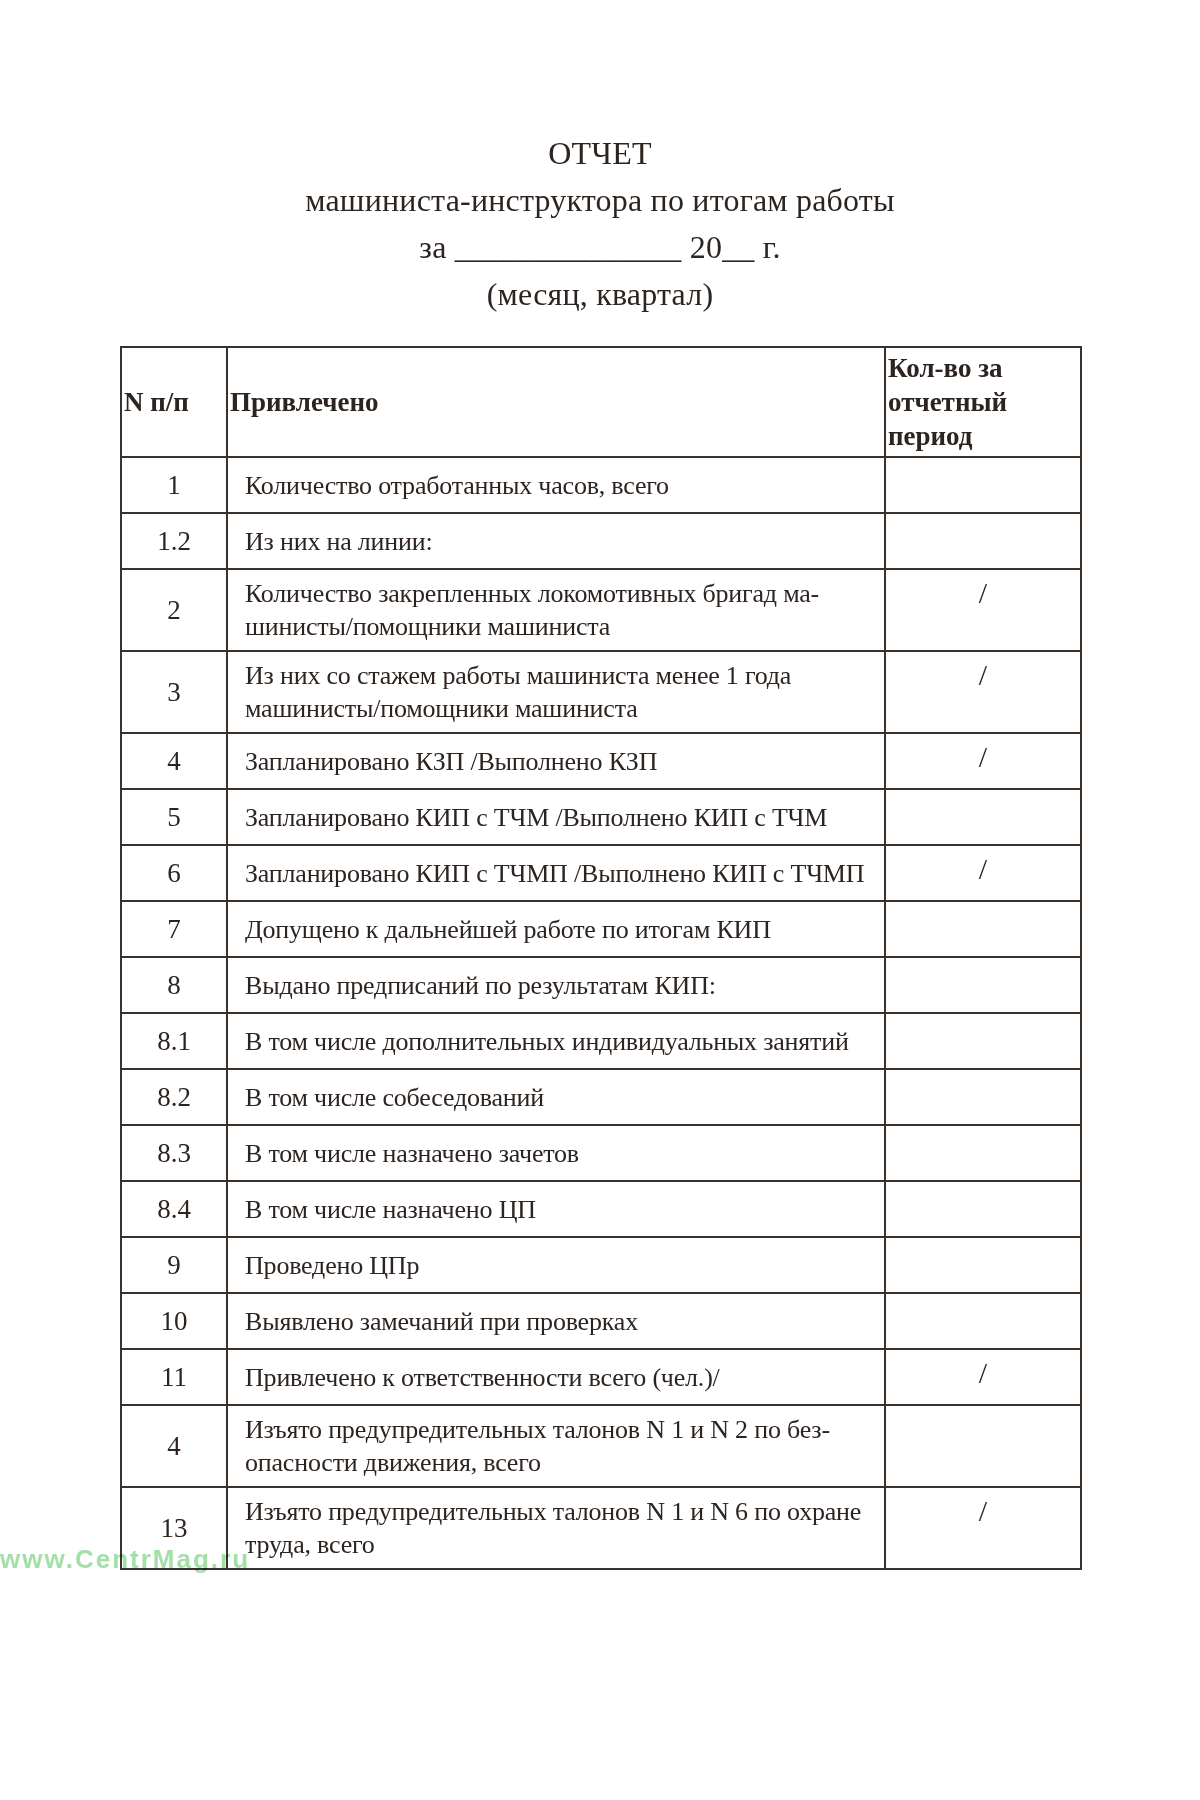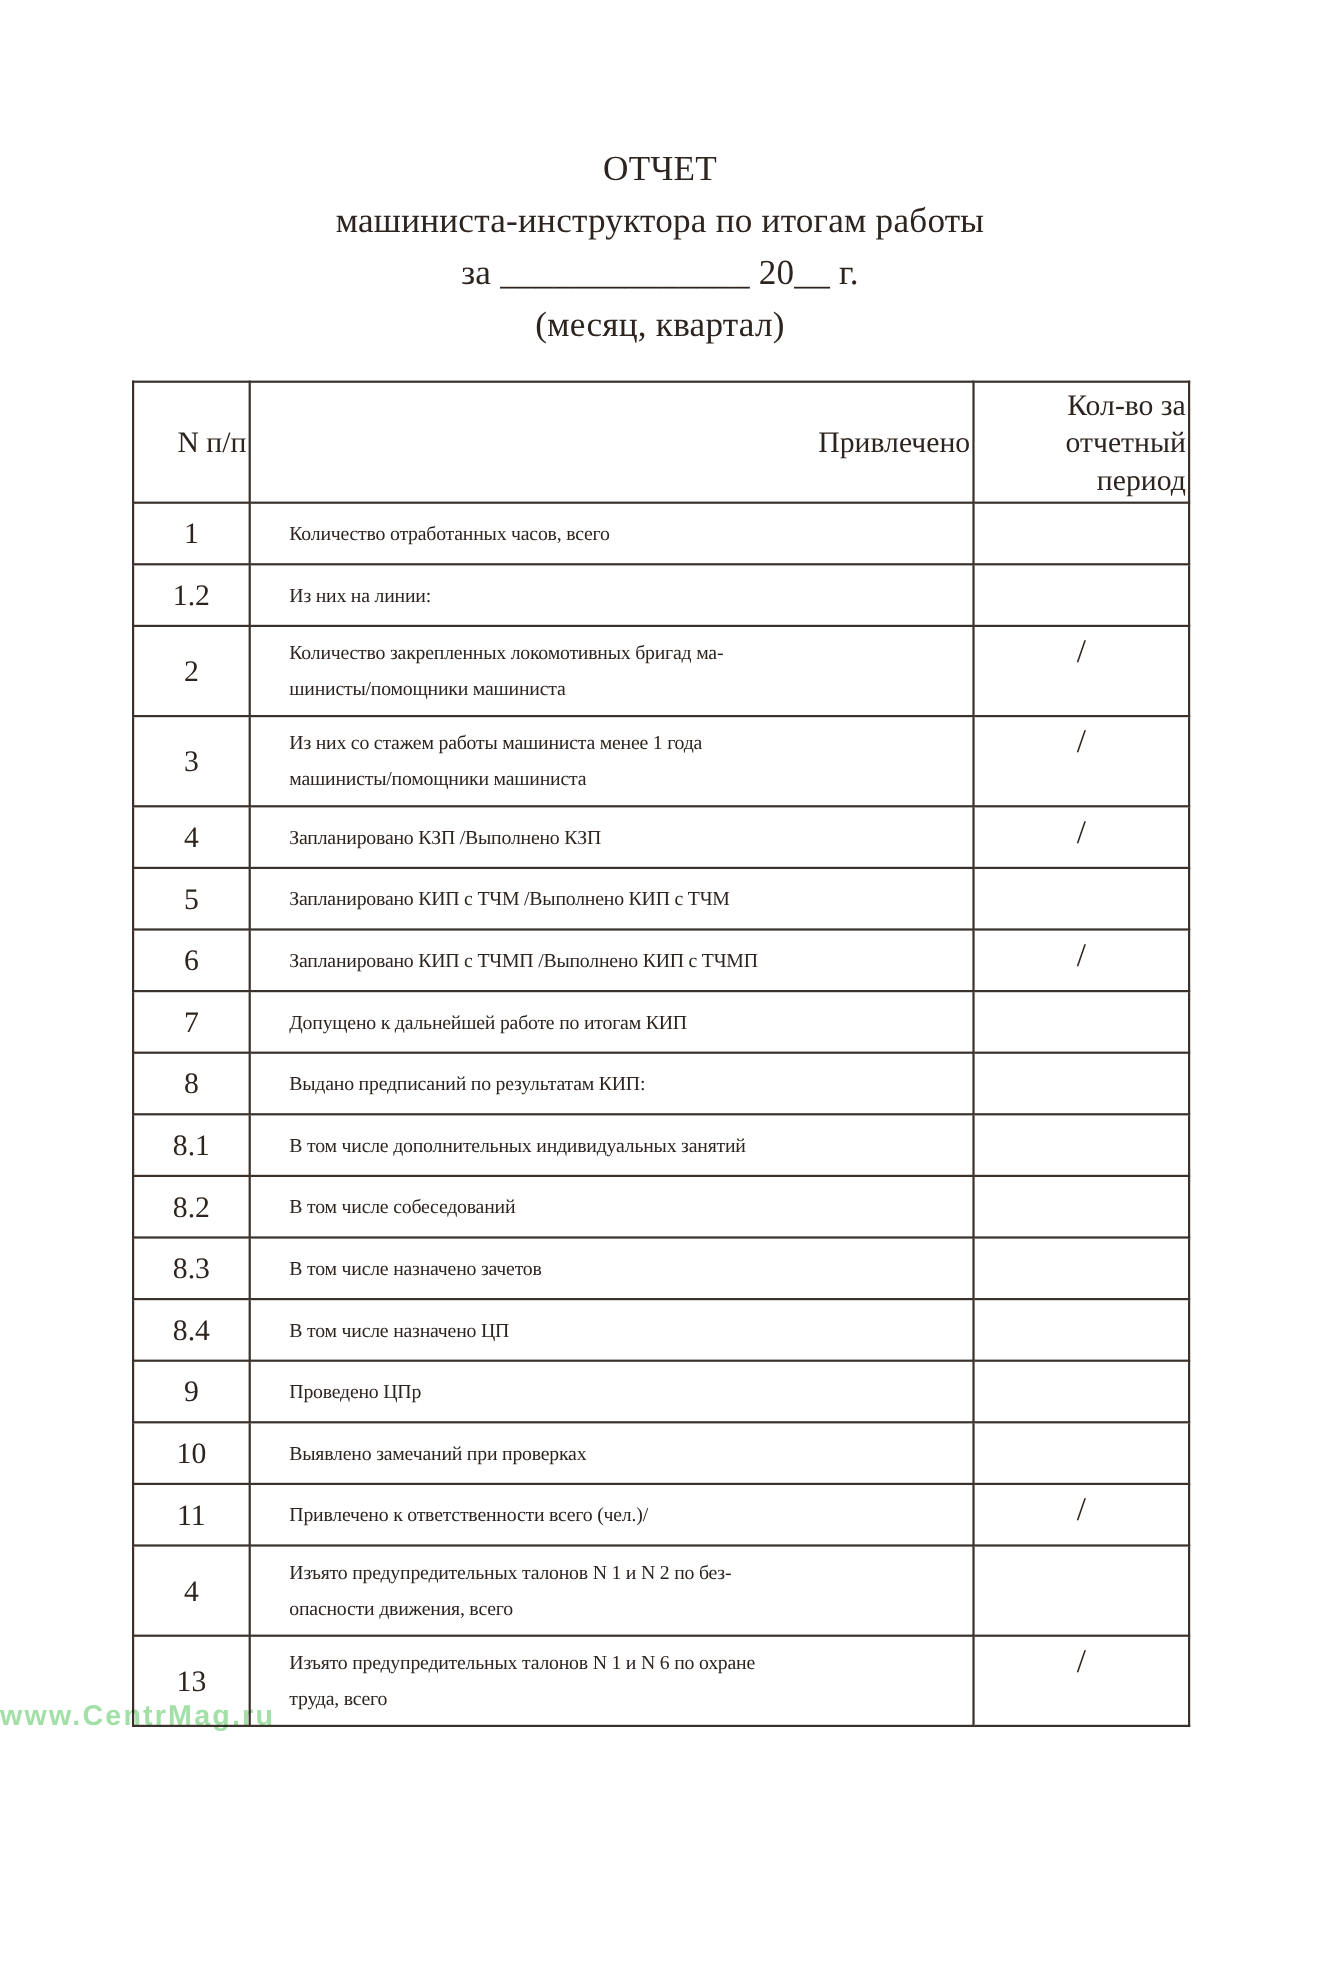--- a/index.html
+++ b/index.html
@@ -36,42 +36,42 @@
   }
   table.report col.col-num { width: 106px; }
   table.report col.col-content { width: 658px; }
   table.report col.col-value { width: 196px; }
   table.report th,
   table.report td {
     border: 2px solid #3a312a;
     background: transparent;
   }
   table.report thead th {
-    font-weight: 400;
+    font-weight: 700;
     font-size: 27px;
     line-height: 34px;
-    text-align: right;
+    text-align: left;
     vertical-align: middle;
     height: 104px;
     padding: 2px;
     white-space: pre-line;
   }
   td.c-num {
     text-align: center;
     vertical-align: middle;
     font-size: 27px;
     height: 50px;
     padding: 2px;
   }
   td.c-content {
-    font-size: 18px;
+    font-size: 26px;
     line-height: 33px;
     letter-spacing: -0.2px;
     vertical-align: middle;
-    padding: 7px 8px 7px 35px;
+    padding: 7px 8px 7px 17px;
     white-space: pre-line;
   }
   td.c-value {
     text-align: center;
     vertical-align: top;
     font-size: 30px;
     line-height: 34px;
     padding-top: 6px;
   }
   .watermark {

